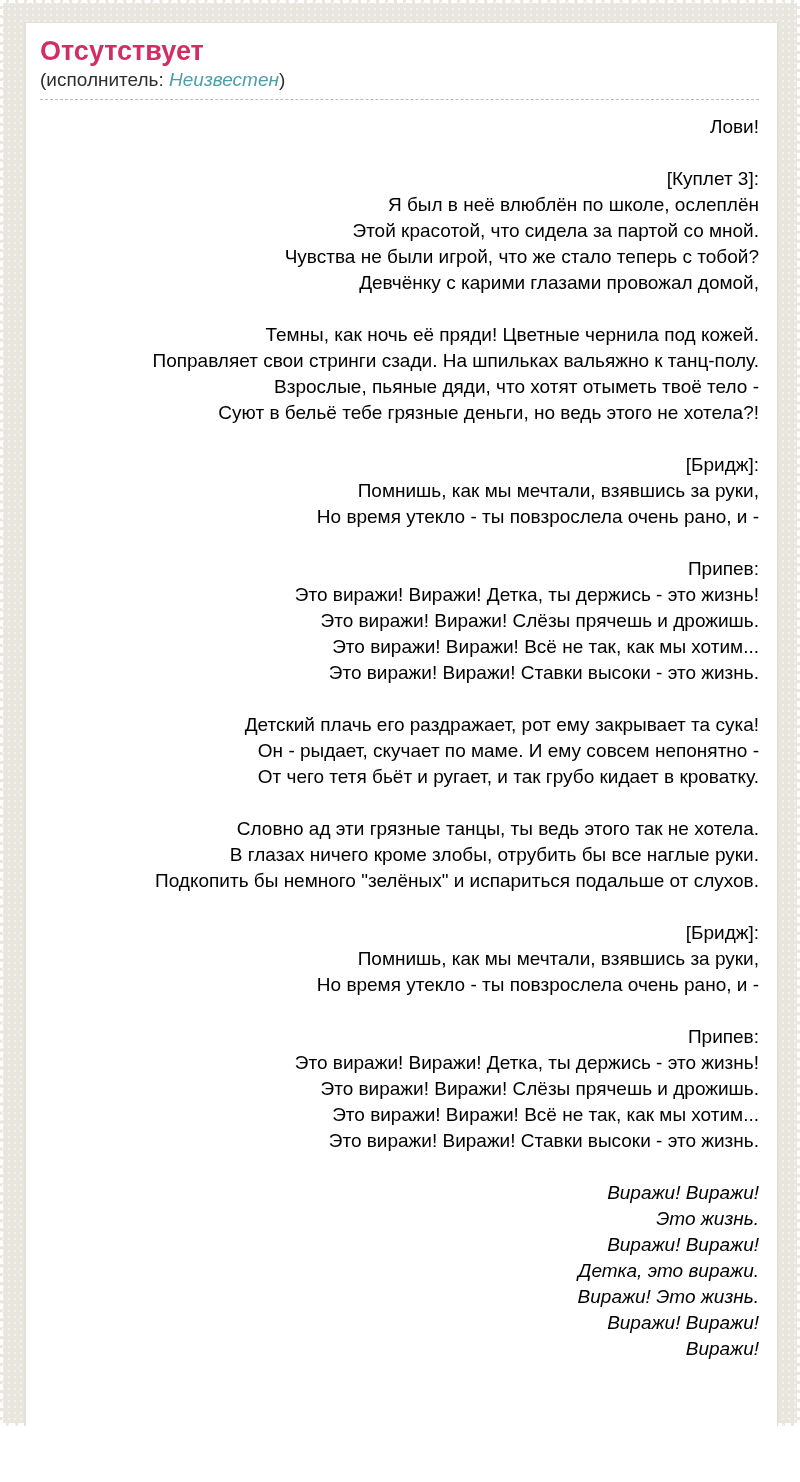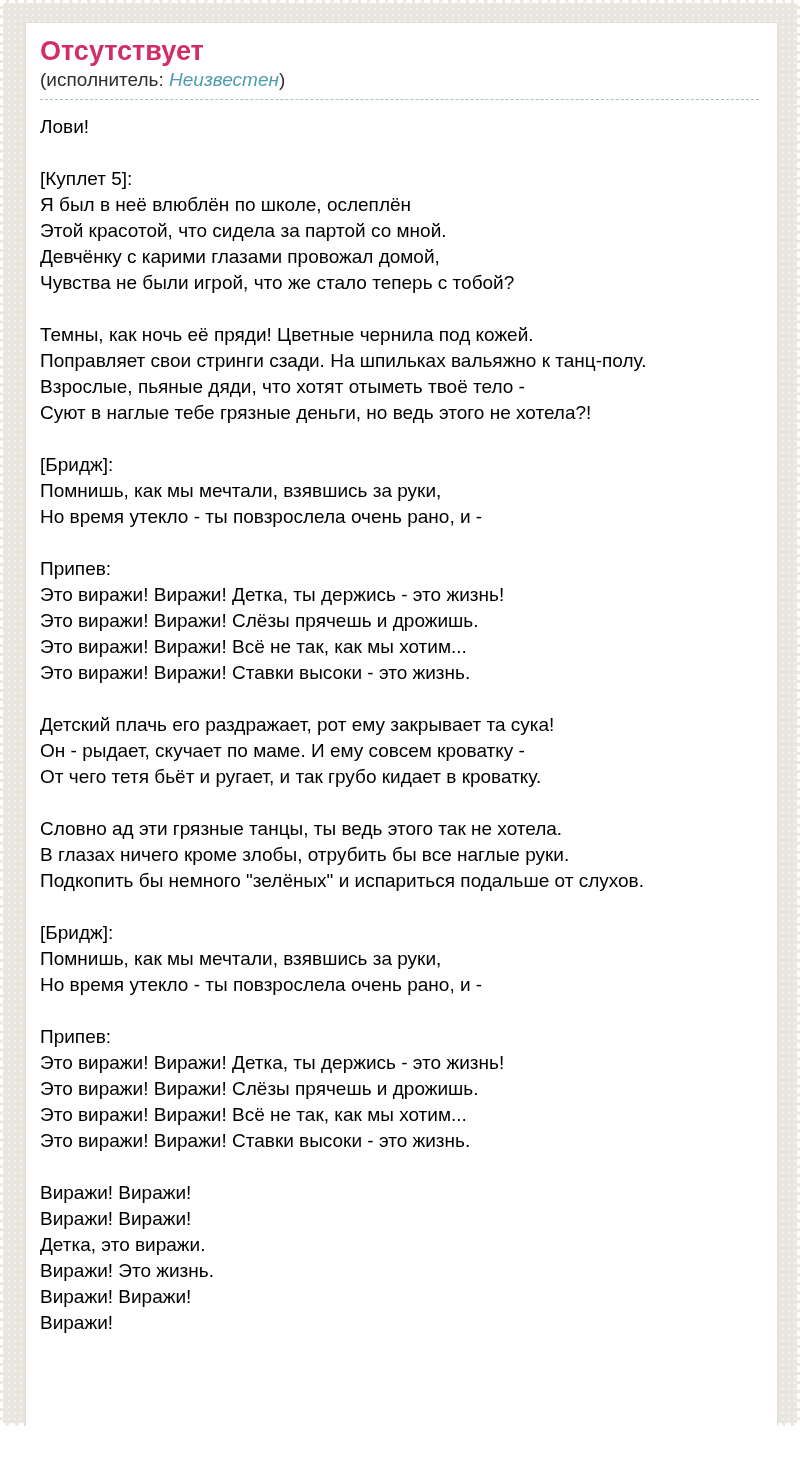--- a/index.html
+++ b/index.html
@@ -54,63 +54,63 @@
     text-decoration: none;
     cursor: pointer;
     font-style: italic;
   }
   .lyrics {
     font-size: 19px;
     line-height: 26px;
     color: var(--text-color, #000000);
   }
   .stanza { margin: 0 0 26px 0; }
-  .stanza:last-child { margin-bottom: 16px; }
-  .line { white-space: pre-wrap; }
+  .stanza:last-child { margin-bottom: 16px; font-style: italic; }
+  .line { white-space: pre-wrap; text-align: right; }
 </style>
 </head>
 <body>
 
 <div class="page">
   <div class="page-edge"></div>
   <div class="card">
     <h1 class="song-title">Отсутствует</h1>
     <div class="artist-row"><span>(исполнитель: </span><a class="artist-link">Неизвестен</a><span>)</span></div>
     <div class="lyrics">
         <div class="stanza">
           <div class="line">Лови!</div>
         </div>
         <div class="stanza">
-          <div class="line">[Куплет 5]:</div>
+          <div class="line">[Куплет 3]:</div>
           <div class="line">Я был в неё влюблён по школе, ослеплён</div>
           <div class="line">Этой красотой, что сидела за партой со мной.</div>
+          <div class="line">Чувства не были игрой, что же стало теперь с тобой?</div>
           <div class="line">Девчёнку с карими глазами провожал домой,</div>
-          <div class="line">Чувства не были игрой, что же стало теперь с тобой?</div>
         </div>
         <div class="stanza">
           <div class="line">Темны, как ночь её пряди! Цветные чернила под кожей.</div>
           <div class="line">Поправляет свои стринги сзади. На шпильках вальяжно к танц-полу.</div>
           <div class="line">Взрослые, пьяные дяди, что хотят отыметь твоё тело -</div>
-          <div class="line">Суют в наглые тебе грязные деньги, но ведь этого не хотела?!</div>
+          <div class="line">Суют в бельё тебе грязные деньги, но ведь этого не хотела?!</div>
         </div>
         <div class="stanza">
           <div class="line">[Бридж]:</div>
           <div class="line">Помнишь, как мы мечтали, взявшись за руки,</div>
           <div class="line">Но время утекло - ты повзрослела очень рано, и -</div>
         </div>
         <div class="stanza">
           <div class="line">Припев:</div>
           <div class="line">Это виражи! Виражи! Детка, ты держись - это жизнь!</div>
           <div class="line">Это виражи! Виражи! Слёзы прячешь и дрожишь.</div>
           <div class="line">Это виражи! Виражи! Всё не так, как мы хотим...</div>
           <div class="line">Это виражи! Виражи! Ставки высоки - это жизнь.</div>
         </div>
         <div class="stanza">
           <div class="line">Детский плачь его раздражает, рот ему закрывает та сука!</div>
-          <div class="line">Он - рыдает, скучает по маме. И ему совсем кроватку -</div>
+          <div class="line">Он - рыдает, скучает по маме. И ему совсем непонятно -</div>
           <div class="line">От чего тетя бьёт и ругает, и так грубо кидает в кроватку.</div>
         </div>
         <div class="stanza">
           <div class="line">Словно ад эти грязные танцы, ты ведь этого так не хотела.</div>
           <div class="line">В глазах ничего кроме злобы, отрубить бы все наглые руки.</div>
           <div class="line">Подкопить бы немного "зелёных" и испариться подальше от слухов.</div>
         </div>
         <div class="stanza">
           <div class="line">[Бридж]:</div>
           <div class="line">Помнишь, как мы мечтали, взявшись за руки,</div>
@@ -118,20 +118,21 @@
         </div>
         <div class="stanza">
           <div class="line">Припев:</div>
           <div class="line">Это виражи! Виражи! Детка, ты держись - это жизнь!</div>
           <div class="line">Это виражи! Виражи! Слёзы прячешь и дрожишь.</div>
           <div class="line">Это виражи! Виражи! Всё не так, как мы хотим...</div>
           <div class="line">Это виражи! Виражи! Ставки высоки - это жизнь.</div>
         </div>
         <div class="stanza">
           <div class="line">Виражи! Виражи!</div>
+          <div class="line">Это жизнь.</div>
           <div class="line">Виражи! Виражи!</div>
           <div class="line">Детка, это виражи.</div>
           <div class="line">Виражи! Это жизнь.</div>
           <div class="line">Виражи! Виражи!</div>
           <div class="line">Виражи!</div>
         </div>
       </div>
   </div>
 </div>
 

